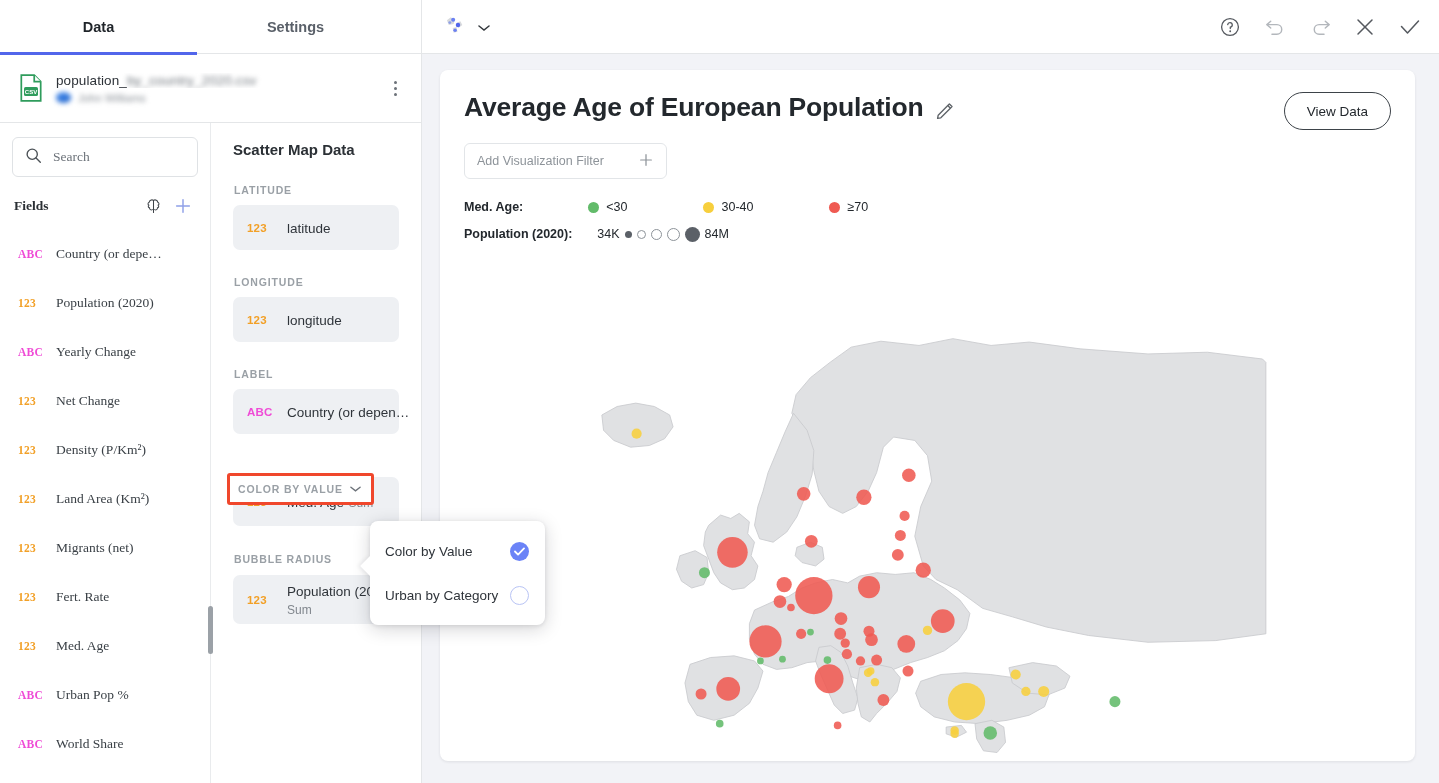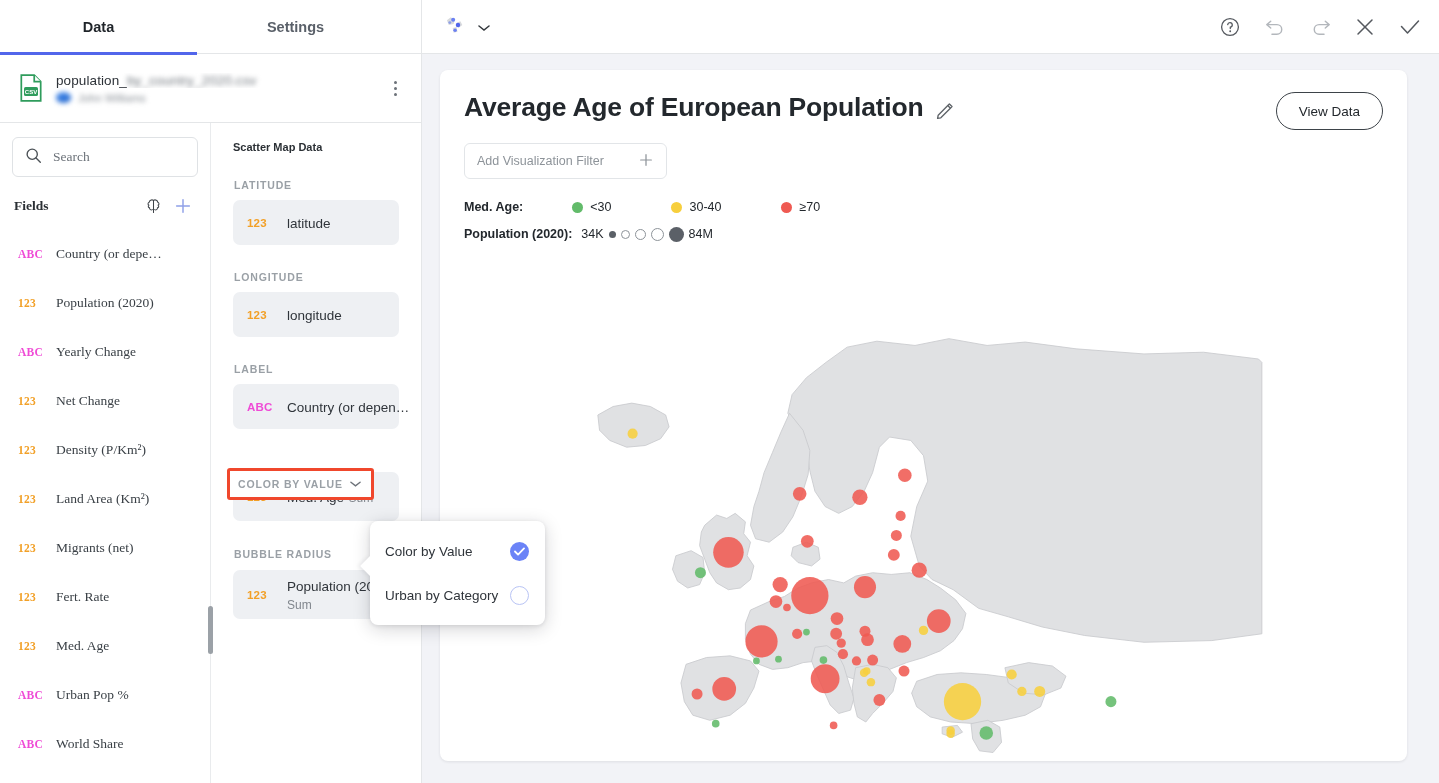--- a/index.html
+++ b/index.html
@@ -91,21 +91,21 @@
     height: 49px; display: flex; align-items: center; gap: 10px;
     padding: 0 10px 0 18px; cursor: pointer;
   }
   .ftype { font-size: 11.5px; font-weight: bold; width: 28px; flex: none; letter-spacing: .2px; }
   .ftype.abc { color: #ef4bd6; }
   .ftype.num { color: #f2a027; }
   .fname { font-size: 13.5px; color: #3a4046; white-space: nowrap; overflow: hidden; text-overflow: ellipsis; }
 
   
   .shelf-pane { flex: 1; padding: 0 12px; overflow: hidden; position: relative; }
-  .shelf-title { font-size: 11px; font-weight: bold; color: #2b3035; padding: 18px 10px 0 10px; }
+  .shelf-title { font-size: 15px; font-weight: bold; color: #2b3035; padding: 18px 10px 0 10px; }
   .shelf-group { padding: 0 10px; }
   .shelf-label {
     font-size: 10.5px; font-weight: bold; letter-spacing: .85px;
     color: #9aa0a6; margin: 26px 0 9px 1px;
     display: flex; align-items: center;
   }
   .shelf-label .fx { margin-left: auto; color: #5a72ef; font-size: 12.5px; font-weight: normal; cursor: pointer; letter-spacing: 0; }
   .pill {
     background: #eef0f3; border-radius: 7px; min-height: 45px;
     display: flex; align-items: center; gap: 12px; padding: 6px 12px 6px 14px;
@@ -168,21 +168,21 @@
   #canvas { flex: 1; height: 783px; background: #f2f3f7; display: flex; flex-direction: column; }
   .topbar {
     height: 54px; background: #fff; border-bottom: 1px solid #e4e6e8;
     display: flex; align-items: center; padding: 0 16px 0 22px;
   }
   .charttype { display: flex; align-items: center; gap: 7px; cursor: pointer; }
   .topbar-spacer { flex: 1; }
   .top-icons { display: flex; align-items: center; gap: 19px; }
   .top-icons .ti { width: 26px; height: 26px; display: flex; align-items: center; justify-content: center; cursor: pointer; }
 
-  .vizwrap { flex: 1; padding: 16px 32px 22px 18px; min-height: 0; }
+  .vizwrap { flex: 1; padding: 16px 24px 22px 18px; min-height: 0; }
   .vizcard {
     width: 100%; height: 100%; background: #fff; border-radius: 8px;
     box-shadow: 0 1px 3px rgba(20,24,33,.09);
     position: relative; overflow: hidden;
   }
   .viz-head { display: flex; align-items: flex-start; padding: 22px 24px 0 24px; }
   .viz-title {
     font-size: 26.5px; font-weight: bold; color: #23282d; letter-spacing: -.2px;
   }
   .pencil { margin: 9px 0 0 12px; cursor: pointer; }
@@ -193,21 +193,21 @@
   }
   .filterbox {
     margin: 13px 0 8px 24px; width: 203px; height: 36px;
     border: 1px solid #e2e5e8; border-radius: 6px;
     display: flex; align-items: center; padding: 0 12px;
     font-size: 12.5px; color: #8d9399; cursor: pointer;
   }
   .filterbox .plus { margin-left: auto; }
 
   .legend { margin: 17px 0 0 24px; font-size: 12.5px; color: #23282d; }
-  .legend-row { display: flex; align-items: center; gap: 0; height: 22px; }
+  .legend-row { display: flex; align-items: center; gap: 16px; height: 22px; }
   .legend-row .lgtitle { font-weight: bold; margin-right: 9px; }
   .legend-item { display: flex; align-items: center; gap: 7px; margin-right: 20px; margin-left: 40px; }
   .legend-dot { width: 11px; height: 11px; border-radius: 50%; flex: none; }
   .size-legend { display: flex; align-items: center; gap: 5px; }
   .size-legend .sv { font-size: 12.5px; color: #23282d; }
   .sz { border-radius: 50%; flex: none; }
 
   .maparea { position: absolute; left: 0; right: 0; top: 250px; bottom: 0; }
   .maparea svg { width: 100%; height: 100%; display: block; }
 </style>

